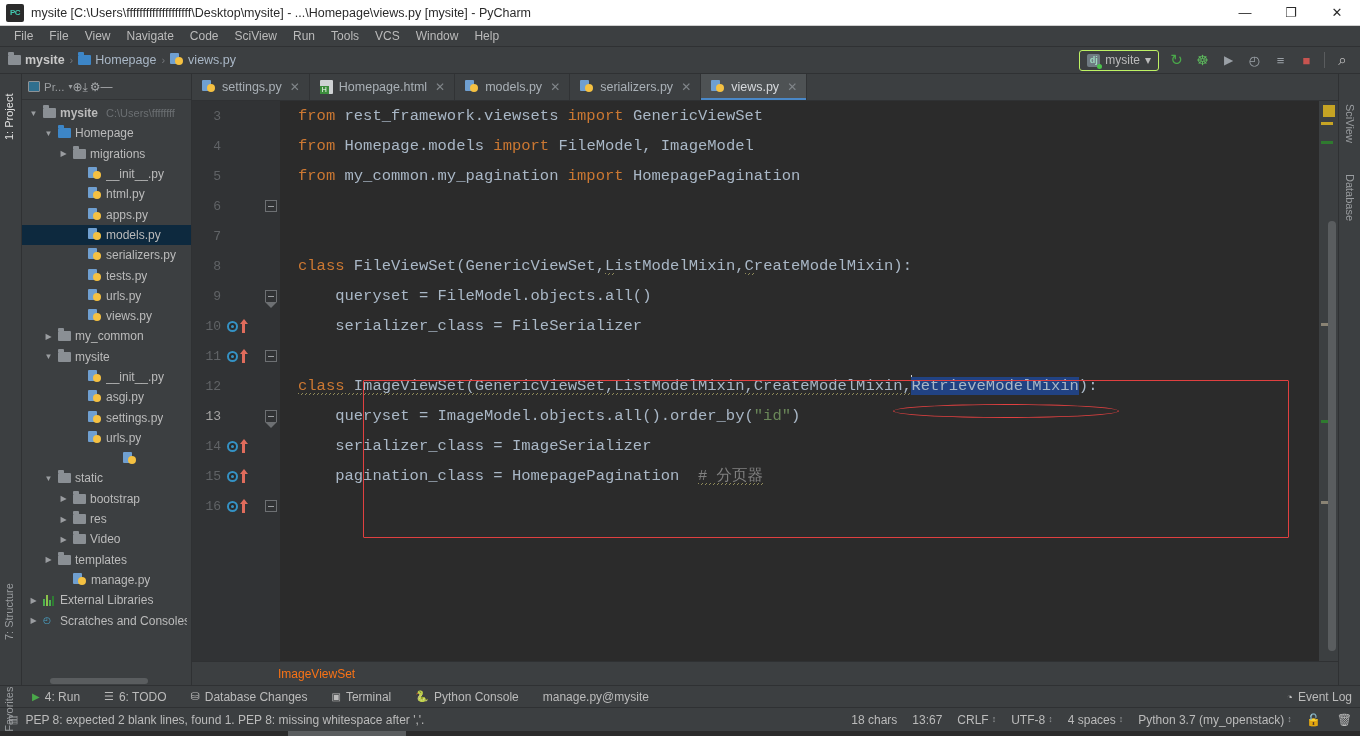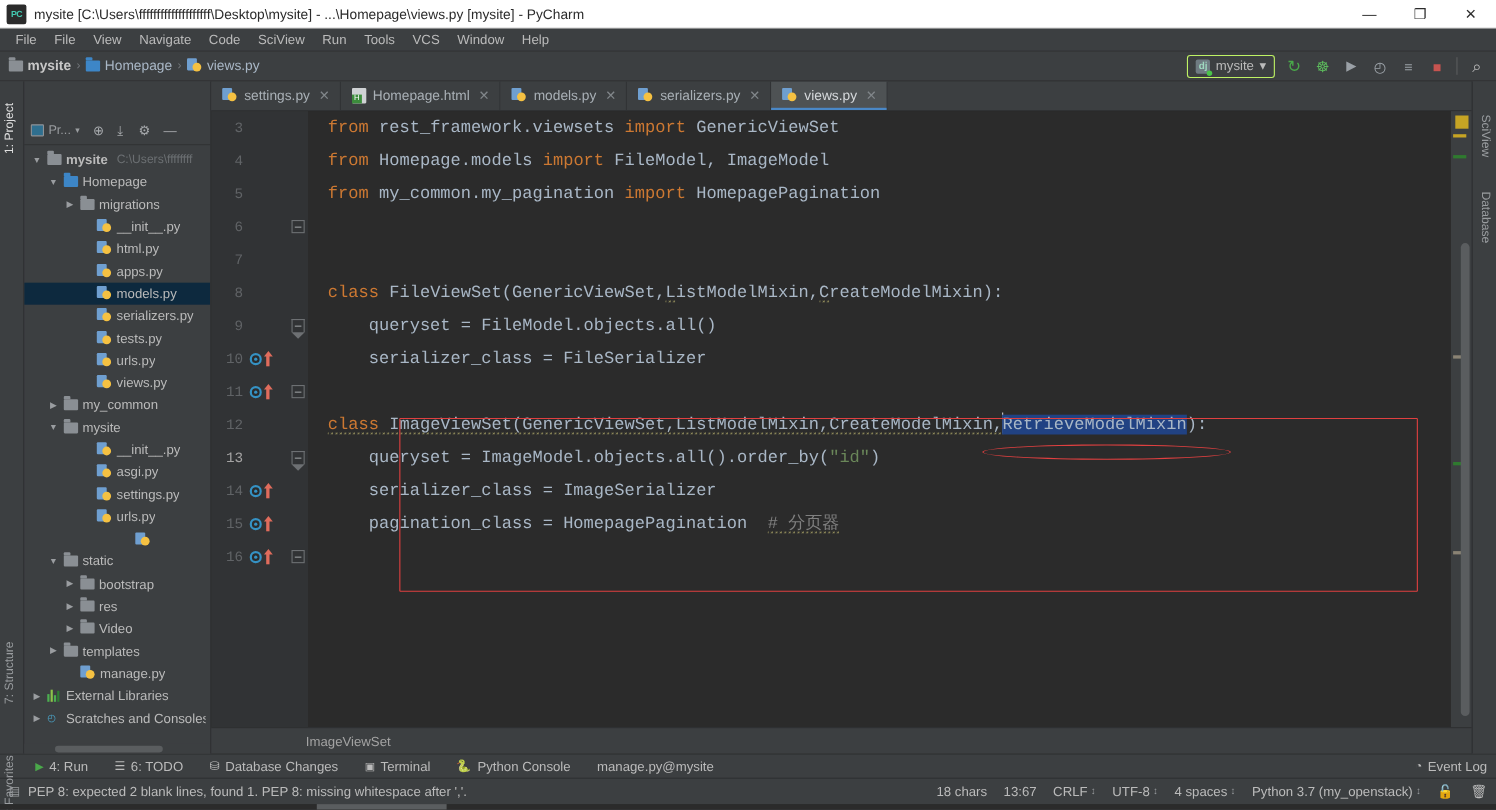--- a/index.html
+++ b/index.html
@@ -94,23 +94,22 @@
   .vtab.active{ color:#e0e0e0; }
   .vtab-bl{ transform:rotate(-90deg); }
   .vtab-tr{ transform:rotate(90deg); }
 
   
   #project-panel{
     width:170px; background:#3c3f41; flex:0 0 auto; display:flex; flex-direction:column;
     border-right:1px solid #2f3133;
   }
   #proj-header{
-    height:26px; display:flex; align-items:center; gap:12px; padding:0 6px;
+    height:26px; display:flex; align-items:center; gap:0; padding:0 6px;
     border-bottom:1px solid #313335;
-    margin-top:32px;
   }
   #proj-title{ color:#9a9da0; font-size:11.5px; display:flex; align-items:center; gap:4px;}
   .mini-sq{ width:12px;height:11px;background:#2f6f8f;border:1px solid #8e9296;border-radius:1px;}
   #proj-header .hicon{ color:#a5a8ab; font-size:12px; }
   #tree{
     flex:1; overflow:hidden; padding-top:3px; position:relative;
   }
   .trow{
     height:20.3px; display:flex; align-items:center; gap:4px; font-size:12px;
     color:#bbbbbb; white-space:nowrap; padding-right:4px;
@@ -243,21 +242,21 @@
     width:19px; background:#3c3f41; flex:0 0 auto; position:relative;
   }
   #mb-scroll{
     position:absolute; right:2px; top:120px; width:8px; height:430px;
     background:#5a5d5f; border-radius:4px;
   }
   .mb-mark{ position:absolute; left:2px; width:12px; height:3px; }
 
   #editor-status{
     height:24px; background:#3c3f41; border-top:1px solid #2f3133;
-    display:flex; align-items:center; padding-left:86px; color:#a3a3a3; font-size:12px;
+    display:flex; align-items:center; padding-left:86px; color:#f97316; font-size:12px;
   }
 
   
   #toolwin-bar{
     height:22px; background:#3c3f41; display:flex; align-items:center;
     gap:0; padding-left:20px; border-top:1px solid #2f3133;
   }
   .twb{
     display:flex;align-items:center;gap:5px; padding:0 12px; font-size:12px; color:#bbbbbb;
     white-space:nowrap;

